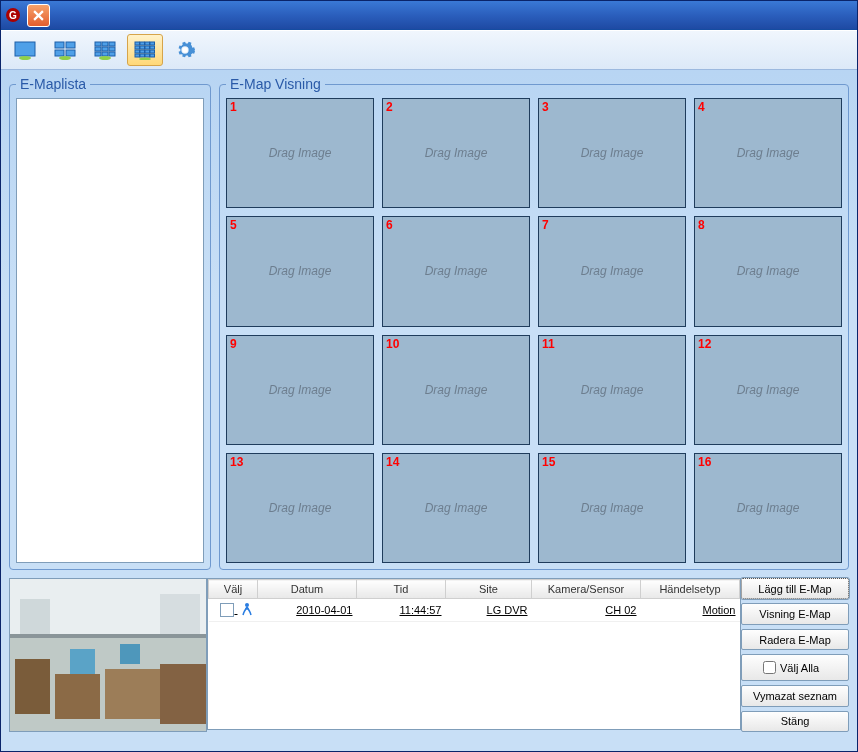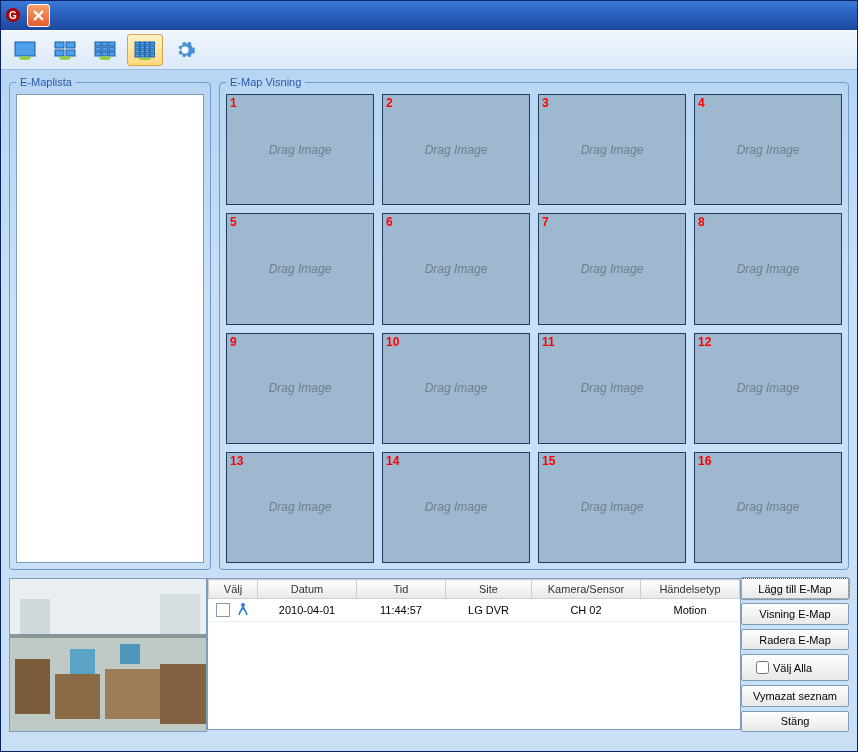--- a/index.html
+++ b/index.html
@@ -8,37 +8,37 @@
   .titlebar .logo{width:16px;height:16px;margin-right:6px;}
   .titlebar .title{flex:1;font-size:12px;}
   .closebtn{width:21px;height:21px;background:linear-gradient(to bottom,#f7a26a,#e35d2e);border:1px solid #fff;border-radius:3px;display:flex;align-items:center;justify-content:center;cursor:pointer;}
   .closebtn svg{width:11px;height:11px;}
   .toolbar{height:38px;background:linear-gradient(to bottom,#f0f6fd,#dce9f8);border-top:1px solid #fff;border-bottom:1px solid #9cb9df;display:flex;align-items:center;padding:0 6px;gap:4px;}
   .tbtn{width:34px;height:30px;border:1px solid transparent;border-radius:3px;display:flex;align-items:center;justify-content:center;cursor:pointer;}
   .tbtn.sel{background:linear-gradient(to bottom,#fff2c9,#ffd879);border:1px solid #d6a44a;}
   .main{display:flex;gap:8px;padding:6px 8px 0 8px;height:500px;box-sizing:border-box;}
   fieldset.list{width:188px;border:1px solid #6f99cf;border-radius:4px;margin:0;padding:6px;}
   fieldset.view{flex:1;border:1px solid #6f99cf;border-radius:4px;margin:0;padding:6px;}
-  legend{color:#2a5aa8;font-size:11px;padding:0 4px;}
+  legend{color:#2a5aa8;font-size:14px;padding:0 4px;}
   .listbox{width:100%;height:100%;background:#fff;border:1px solid #7f9db9;box-sizing:border-box;}
   .grid{display:grid;grid-template-columns:repeat(4,1fr);grid-template-rows:repeat(4,1fr);gap:8px;width:100%;height:100%;}
   .cell{background:#9db8cf;border:1px solid #1f3c5c;position:relative;display:flex;align-items:center;justify-content:center;}
   .cell .num{position:absolute;top:1px;left:3px;color:#ff0000;font-weight:bold;font-size:12px;}
   .cell .drag{color:#6d7e8f;font-size:12px;font-style:italic;}
   .bottom{display:flex;padding:8px;box-sizing:border-box;height:170px;}
   .preview{width:196px;height:152px;background:#4a5a5f;border:1px solid #7f9db9;position:relative;overflow:hidden;}
   .room{position:absolute;inset:0;}
   .tablewrap{flex:1;border:1px solid #7f9db9;background:#fff;box-sizing:border-box;overflow:hidden;height:152px;}
   table{width:100%;border-collapse:collapse;font-size:11px;}
   th{background:linear-gradient(to bottom,#fefefe,#e8e8e8);border:1px solid #cfcfcf;padding:3px 4px;font-weight:normal;color:#333;}
-  td{padding:3px 4px;text-align:center;border-bottom:1px solid #f0f0f0;}
+  td{padding:3px 4px;text-align:right;border-bottom:1px solid #f0f0f0;text-decoration:underline;}
   .sidebtns{width:108px;display:flex;flex-direction:column;gap:4px;}
   .btn{height:22px;background:linear-gradient(to bottom,#fefefe,#e8e8e8);border:1px solid #7f9db9;border-radius:2px;font-size:11px;cursor:pointer;display:flex;align-items:center;justify-content:center;text-align:center;}
   .btn.first{border:1px dotted #555;outline:1px solid #7f9db9;}
-  .chkrow{height:28px;display:flex;align-items:center;padding:0 14px;background:linear-gradient(to bottom,#fefefe,#e8e8e8);border:1px solid #7f9db9;border-radius:2px;gap:4px;}
+  .chkrow{height:28px;display:flex;align-items:center;padding:0 21px;background:linear-gradient(to bottom,#fefefe,#e8e8e8);border:1px solid #7f9db9;border-radius:2px;gap:4px;}
   .chkrow input{margin:0;}
   .evchk{width:12px;height:12px;border:1px solid #7f9db9;display:inline-block;vertical-align:middle;}
   .evicon{display:inline-block;vertical-align:middle;margin-left:2px;}
 </style>
 </head>
 <body>
 
 <div class="window">
   <div class="titlebar">
     <span class="logo">

